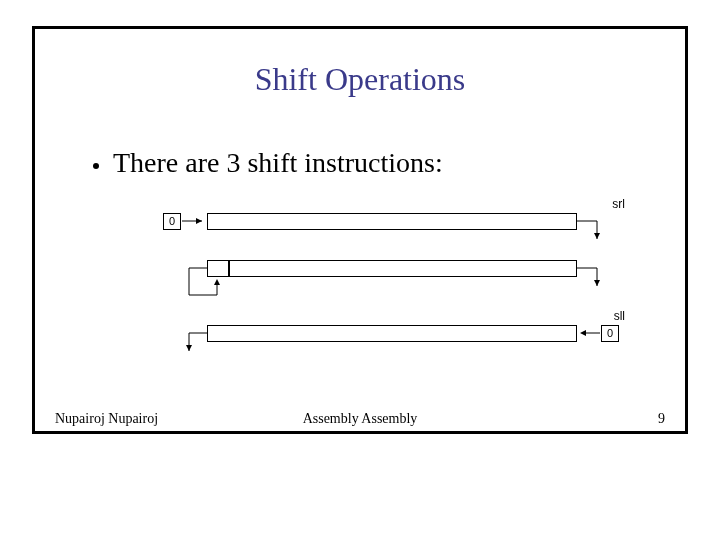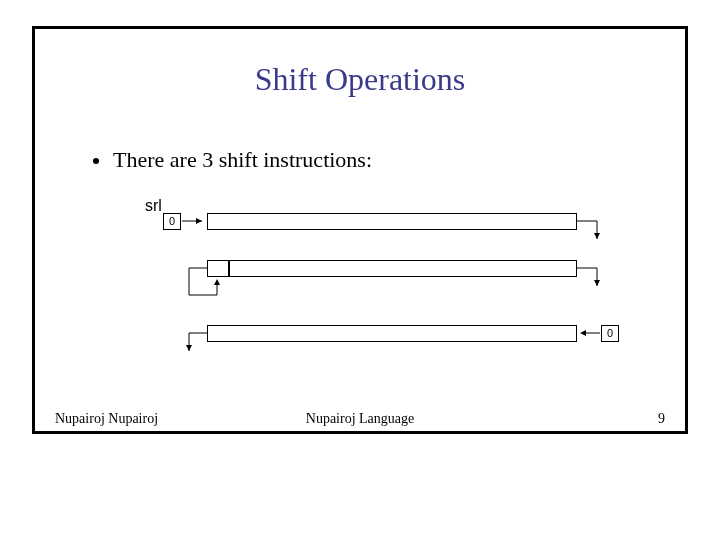--- a/index.html
+++ b/index.html
@@ -32,21 +32,21 @@
     top: 32px;
     text-align: center;
     font-size: 32px;
     color: #3a3a8a;
     font-family: "Times New Roman", Times, serif;
   }
   .bullet-area {
     position: absolute;
     left: 58px;
     top: 118px;
-    font-size: 22px;
+    font-size: 28px;
     color: #000;
   }
   .bullet-line {
     display: flex;
     align-items: baseline;
   }
   .bullet-dot {
     width: 6px;
     height: 6px;
     background: #000;
@@ -59,22 +59,22 @@
   .diagram {
     position: absolute;
     left: 110px;
     top: 168px;
     width: 480px;
     height: 200px;
   }
   .instr-label {
     position: absolute;
     width: 100%;
-    text-align: left;
-    font-size: 16px;
+    text-align: right;
+    font-size: 12px;
     font-family: Arial, sans-serif;
     color: #000;
   }
   .reg-bar {
     position: absolute;
     height: 17px;
     background: #fff;
     border: 1px solid #000;
     box-sizing: border-box;
   }
@@ -159,20 +159,21 @@
 
     <div class="diagram">
 
       <div class="instr-label" style="top:0px;">srl</div>
       <div class="zero-box" style="left:18px; top:16px;">0</div>
       <div class="reg-bar" style="left:62px; top:16px; width:370px;"></div>
 
       <div class="reg-small" style="left:62px; top:63px;"></div>
       <div class="reg-bar" style="left:84px; top:63px; width:348px;"></div>
 
+      <div class="instr-label" style="top:112px;">sll</div>
       <div class="reg-bar" style="left:62px; top:128px; width:370px;"></div>
       <div class="zero-box" style="left:456px; top:128px;">0</div>
 
       <svg class="arrows">
 
         <g>
           <line class="arrow-line" x1="37" y1="24" x2="57" y2="24"></line>
           <polygon class="arrow-head" points="57,24 51,21 51,27"></polygon>
         </g>
 
@@ -204,18 +205,18 @@
         <g>
           <line class="arrow-line" x1="62" y1="136" x2="44" y2="136"></line>
           <line class="arrow-line" x1="44" y1="136" x2="44" y2="154"></line>
           <polygon class="arrow-head" points="44,154 41,148 47,148"></polygon>
         </g>
       </svg>
     </div>
 
     <div class="footer">
       <span class="footer-left">Nupairoj Nupairoj</span>
-      <div class="footer-center">Nupairoj Language</div>
+      <div class="footer-center">Assembly Assembly</div>
       <span class="footer-right">9</span>
     </div>
 
   </div>
 </div>
 
 </body></html>

